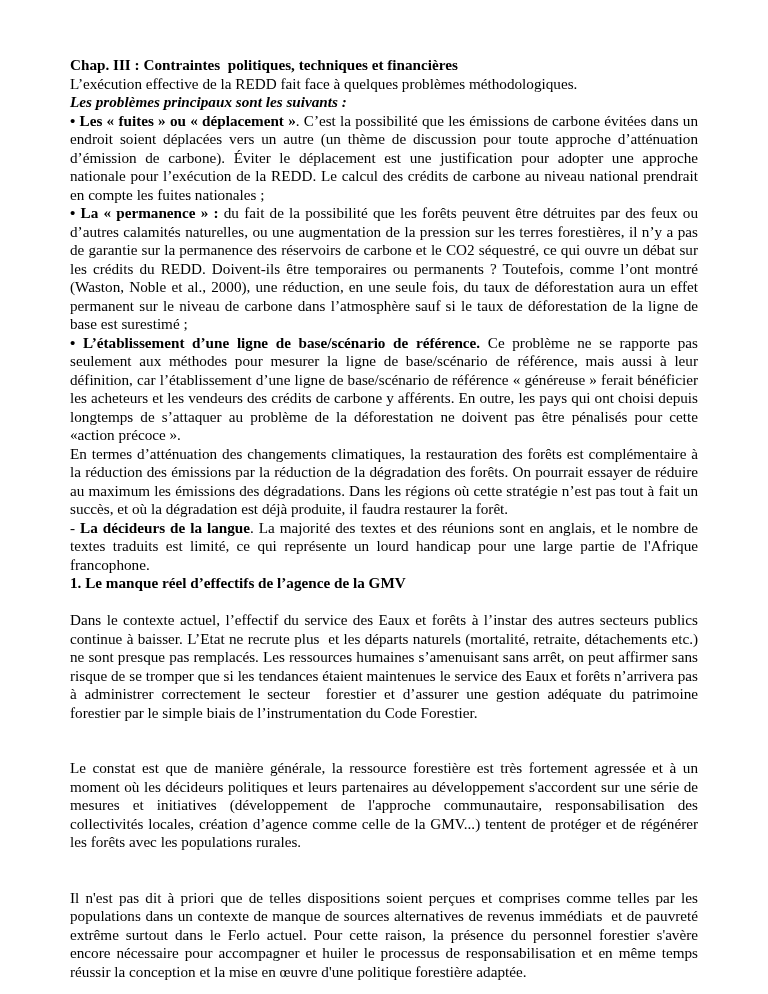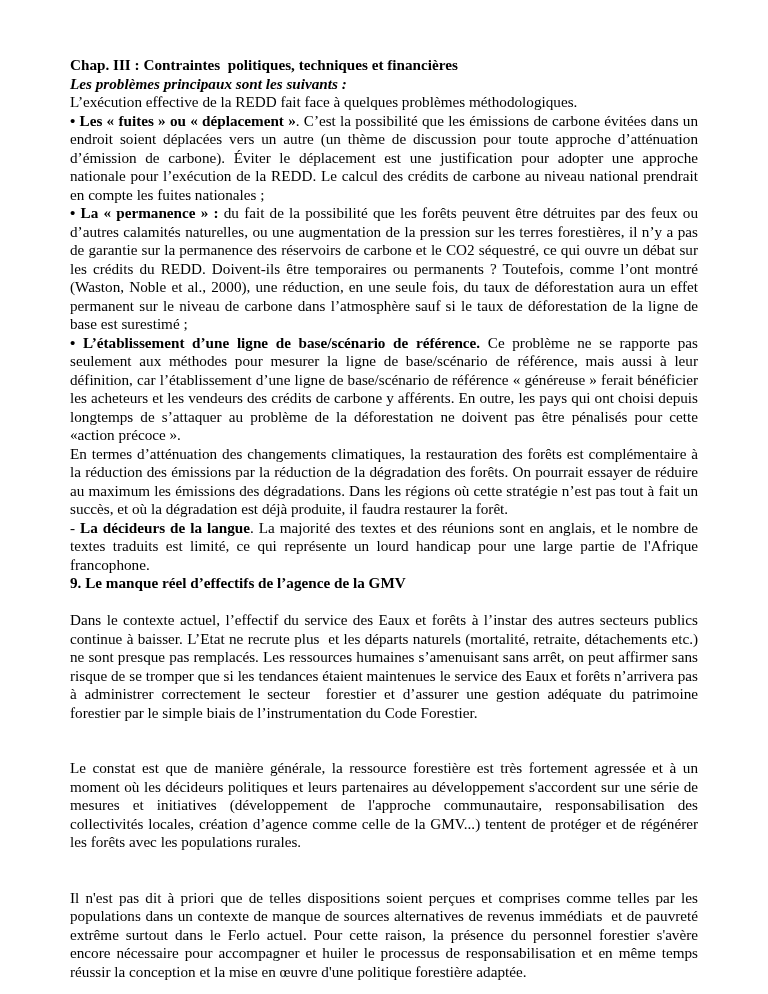--- a/index.html
+++ b/index.html
@@ -34,35 +34,35 @@
   .gap-1 { margin-top: 18.5px !important; }
   .gap-2 { margin-top: 37px !important; }
 </style>
 </head>
 <body>
 
 <div class="page">
 
   <p><span class="b">Chap. III : Contraintes  politiques, techniques et financières</span></p>
 
+  <p><span>L’exécution effective de la REDD fait face à quelques problèmes méthodologiques.</span></p>
+
   <p><span class="bi">Les problèmes principaux sont les suivants :</span></p>
-
-  <p><span>L’exécution effective de la REDD fait face à quelques problèmes méthodologiques.</span></p>
 
   <p><span class="b">• Les « fuites » ou « déplacement »</span><span>. C’est la possibilité que les émissions de carbone évitées dans un endroit soient déplacées vers un autre (un thème de discussion pour toute approche d’atténuation d’émission de carbone). Éviter le déplacement est une justification pour adopter une approche nationale pour l’exécution de la REDD. Le calcul des crédits de carbone au niveau national prendrait en compte les fuites nationales ;</span></p>
 
   <p><span class="b">• La « permanence » : </span><span>du fait de la possibilité que les forêts peuvent être détruites par des feux ou d’autres calamités naturelles, ou une augmentation de la pression sur les terres forestières, il n’y a pas de garantie sur la permanence des réservoirs de carbone et le CO2 séquestré, ce qui ouvre un débat sur les crédits du REDD. Doivent-ils être temporaires ou permanents ? Toutefois, comme l’ont montré (Waston, Noble et al., 2000), une réduction, en une seule fois, du taux de déforestation aura un effet permanent sur le niveau de carbone dans l’atmosphère sauf si le taux de déforestation de la ligne de base est surestimé ;</span></p>
 
   <p><span class="b">• L’établissement d’une ligne de base/scénario de référence.</span><span> Ce problème ne se rapporte pas seulement aux méthodes pour mesurer la ligne de base/scénario de référence, mais aussi à leur définition, car l’établissement d’une ligne de base/scénario de référence « généreuse » ferait bénéficier les acheteurs et les vendeurs des crédits de carbone y afférents. En outre, les pays qui ont choisi depuis longtemps de s’attaquer au problème de la déforestation ne doivent pas être pénalisés pour cette «action précoce ».</span></p>
 
   <p><span>En termes d’atténuation des changements climatiques, la restauration des forêts est complémentaire à la réduction des émissions par la réduction de la dégradation des forêts. On pourrait essayer de réduire au maximum les émissions des dégradations. Dans les régions où cette stratégie n’est pas tout à fait un succès, et où la dégradation est déjà produite, il faudra restaurer la forêt.</span></p>
 
   <p><span>- </span><span class="b">La décideurs de la langue</span><span>. La majorité des textes et des réunions sont en anglais, et le nombre de textes traduits est limité, ce qui représente un lourd handicap pour une large partie de l'Afrique francophone.</span></p>
 
-  <p><span class="b">9. Le manque réel d’effectifs de l’agence de la GMV</span></p>
+  <p><span class="b">1. Le manque réel d’effectifs de l’agence de la GMV</span></p>
 
   <p class="gap-1"><span>Dans le contexte actuel, l’effectif du service des Eaux et forêts à l’instar des autres secteurs publics continue à baisser. L’Etat ne recrute plus  et les départs naturels (mortalité, retraite, détachements etc.) ne sont presque pas remplacés. Les ressources humaines s’amenuisant sans arrêt, on peut affirmer sans risque de se tromper que si les tendances étaient maintenues le service des Eaux et forêts n’arrivera pas à administrer correctement le secteur  forestier et d’assurer une gestion adéquate du patrimoine forestier par le simple biais de l’instrumentation du Code Forestier.</span></p>
 
   <p class="gap-2"><span>Le constat est que de manière générale, la ressource forestière est très fortement agressée et à un moment où les décideurs politiques et leurs partenaires au développement s'accordent sur une série de mesures et initiatives (développement de l'approche communautaire, responsabilisation des collectivités locales, création d’agence comme celle de la GMV...) tentent de protéger et de régénérer les forêts avec les populations rurales.</span></p>
 
   <p class="gap-2"><span>Il n'est pas dit à priori que de telles dispositions soient perçues et comprises comme telles par les populations dans un contexte de manque de sources alternatives de revenus immédiats  et de pauvreté extrême surtout dans le Ferlo actuel. Pour cette raison, la présence du personnel forestier s'avère encore nécessaire pour accompagner et huiler le processus de responsabilisation et en même temps réussir la conception et la mise en œuvre d'une politique forestière adaptée.</span></p>
 
 </div>
 
 </body></html>

